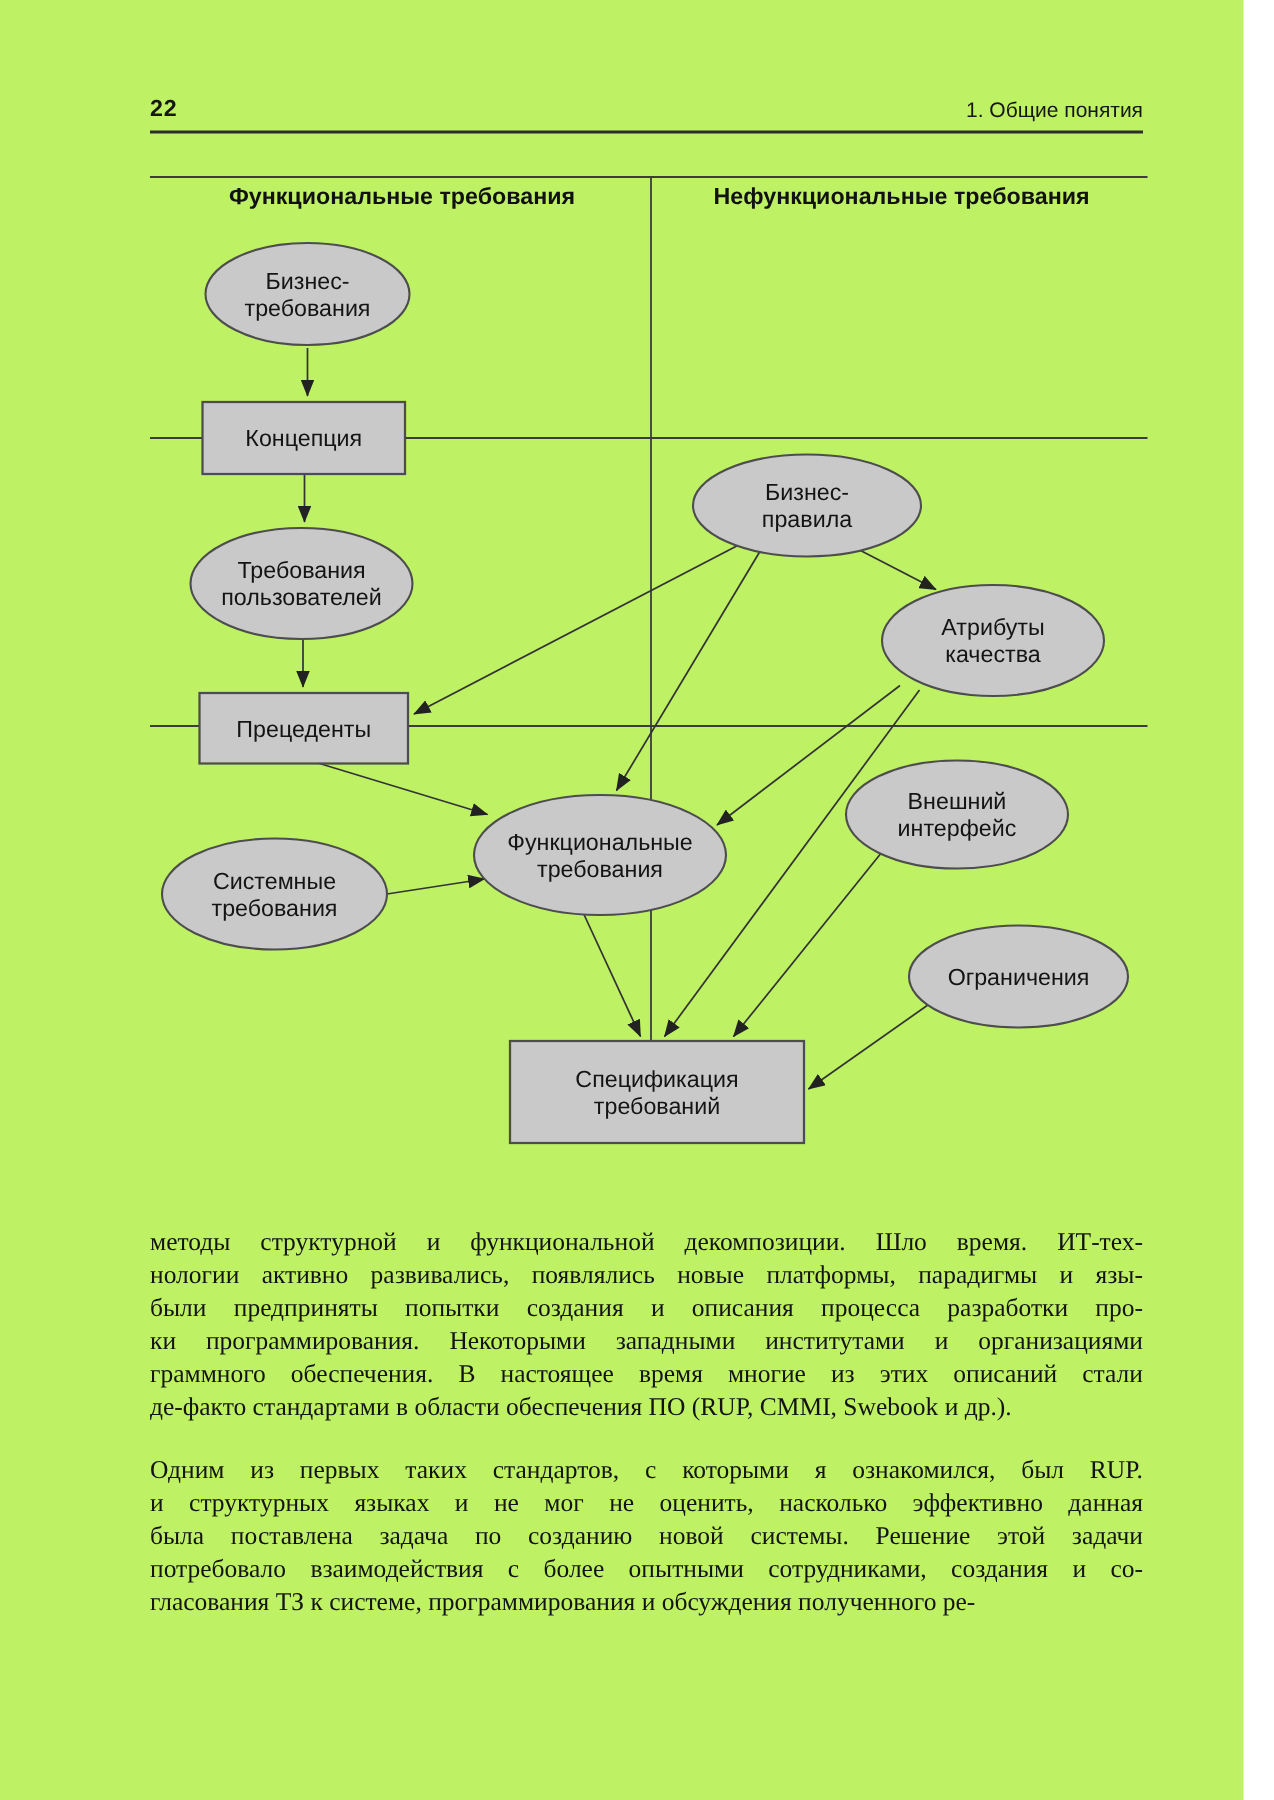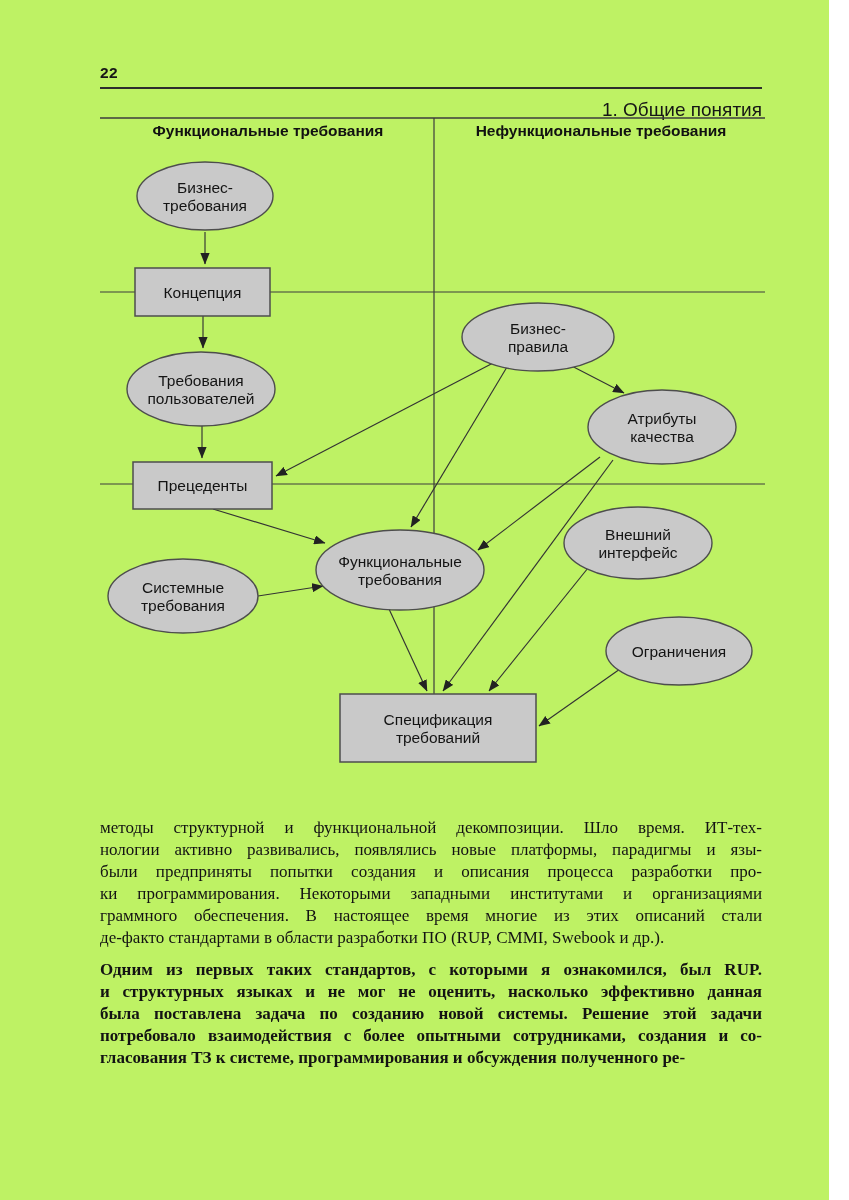--- a/index.html
+++ b/index.html
@@ -4,36 +4,36 @@
 <style>
   html,body{margin:0;padding:0;}
   .page{
     position:relative; width:829px; height:1200px;
     background:#bef264; overflow:hidden;
     font-family:"Liberation Sans", sans-serif; color:#161616;
   }
   
   .runhead{position:absolute; top:64px; left:100px; width:662px; height:20px;}
   .pagenum{position:absolute; left:0; top:0; font-size:15.5px; font-weight:bold; letter-spacing:.5px;}
-  .headtitle{position:absolute; right:0; top:1px; font-size:19px;margin-top:34px;}
+  .headtitle{position:absolute; right:0; top:1px; font-size:14px;}
   .headrule{position:absolute; top:87px; left:100px; width:662px; height:2px; background:#2d2d2d;}
   
   .figure{position:absolute; top:110px; left:0; width:849px; height:700px;}
   .figure svg{position:absolute; left:0; top:0;}
   .colhead{font-weight:bold; font-size:15.5px; fill:#111;}
   .nodelabel{font-size:15.5px; fill:#141414;}
   .caption{position:absolute; top:668px; left:100px; width:662px; text-align:center; font-size:15px; color:#141414;}
   .caption b{font-weight:bold;}
   
   .bodytext{
     position:absolute; top:817px; left:100px; width:662px;
     font-family:"Liberation Serif", serif; font-size:17px; line-height:22px; color:#131313;
   }
   .para{margin:0 0 0 0;}
-  .para + .para{margin-top:10px;font-weight:bold;}
+  .para + .para{margin-top:20px;}
   .bline{text-align:justify; text-align-last:justify;}
   .bline.last{text-align-last:left;}
 </style>
 </head>
 <body>
 
 <div class="page">
 
   <div class="runhead">
     <div class="pagenum">22</div>
@@ -120,21 +120,21 @@
     </svg>
   </div>
 
   <div class="bodytext" id="bodytext">
       <div class="para">
         <div class="bline">методы структурной и функциональной декомпозиции. Шло время. ИТ-тех-</div>
         <div class="bline">нологии активно развивались, появлялись новые платформы, парадигмы и язы-</div>
         <div class="bline">были предприняты попытки создания и описания процесса разработки про-</div>
         <div class="bline">ки программирования. Некоторыми западными институтами и организациями</div>
         <div class="bline">граммного обеспечения. В настоящее время многие из этих описаний стали</div>
-        <div class="bline last">де-факто стандартами в области разработки ПО (RUP, CMMI, Swebook и др.).</div>
+        <div class="bline last">де-факто стандартами в области обеспечения ПО (RUP, CMMI, Swebook и др.).</div>
       </div>
       <div class="para">
         <div class="bline">Одним из первых таких стандартов, с которыми я ознакомился, был RUP.</div>
         <div class="bline">и структурных языках и не мог не оценить, насколько эффективно данная</div>
         <div class="bline">была поставлена задача по созданию новой системы. Решение этой задачи</div>
         <div class="bline">потребовало взаимодействия с более опытными сотрудниками, создания и со-</div>
         <div class="bline last">гласования ТЗ к системе, программирования и обсуждения полученного ре-</div>
       </div>
     </div>
 

